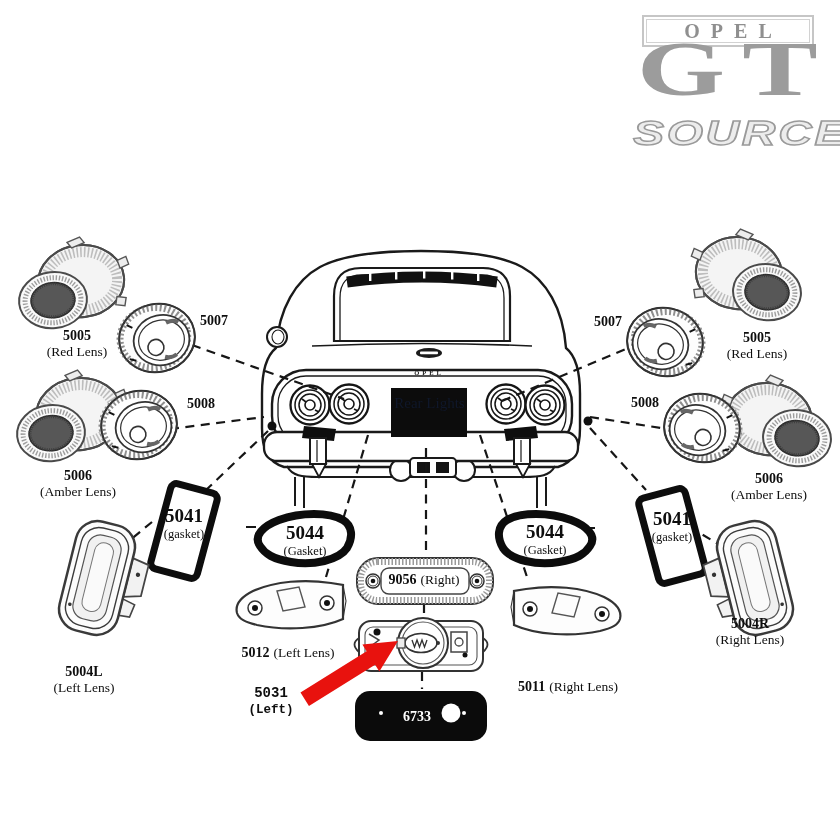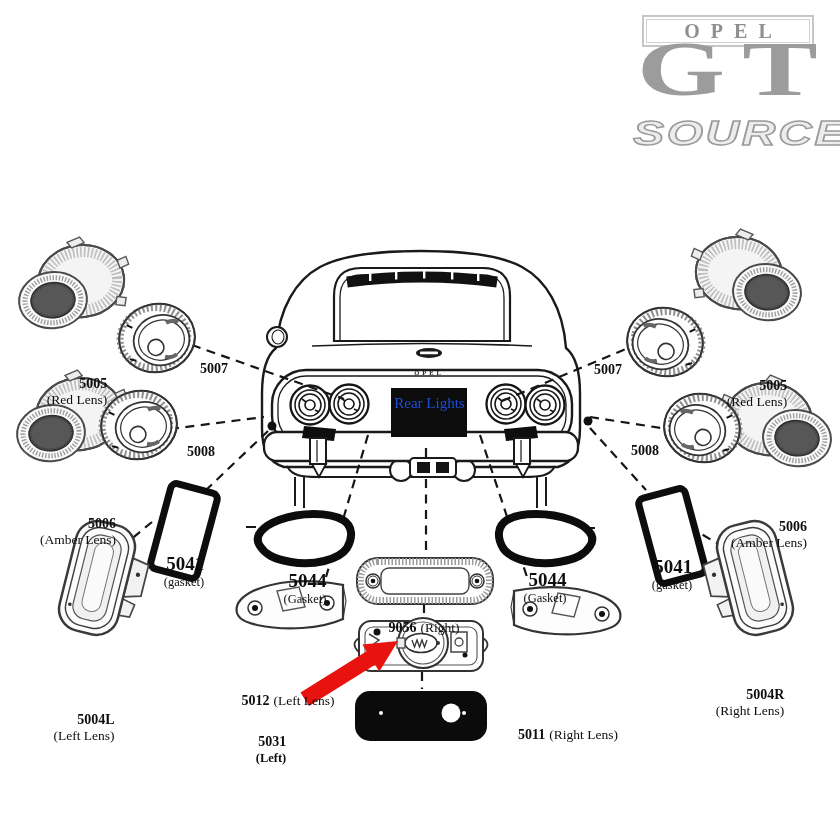--- a/index.html
+++ b/index.html
@@ -14,31 +14,31 @@
   .opel-box::before{content:"";position:absolute;inset:2px;border:1px solid #d2d2d2;}
   .opel-box span{font:bold 20px "Liberation Serif",serif;color:#8f8f8f;
                  letter-spacing:11px;padding-left:11px;}
   .gt{position:absolute;left:637px;top:30px;font:bold 78px/78px "Liberation Serif",serif;
       color:#9c9c9c;letter-spacing:12px;transform:scaleX(1.45);transform-origin:left top;}
   .source{position:absolute;left:633px;top:113px;font:bold italic 35px/40px "Liberation Sans",sans-serif;
       letter-spacing:2px;color:#ececec;-webkit-text-stroke:1.4px #9a9a9a;
       transform:scaleX(1.33);transform-origin:left top;}
 
   
-  .lbl{position:absolute;transform:translateX(-50%);text-align:right;z-index:5;
-       font:13.5px/16px "Liberation Serif",serif;color:#0e0e0e;white-space:nowrap;margin-top:48px;}
+  .lbl{position:absolute;transform:translateX(-50%);text-align:center;z-index:5;
+       font:13.5px/16px "Liberation Serif",serif;color:#0e0e0e;white-space:nowrap;}
   .lbl b{font-size:14px;}
   .two b,.two span{display:block;}
   .inline b{margin-right:4px;}
   .gl{font-size:12.5px;line-height:18px;}
   .gl b{font-size:19px;}
-  .sans{font-family:Liberation Serif, serif;font-size:12.5px;font-weight:700;line-height:17px;}
+  .sans{font-family:Liberation Mono, monospace;font-size:12.5px;font-weight:700;line-height:17px;}
   .wlbl{color:#fff;font:bold 15px "Liberation Serif",serif;}
   .rl-text{position:absolute;left:391px;top:394px;width:77px;text-align:center;z-index:5;
-           color:#1d4ed8;font:15px/19px "Liberation Serif",serif;}
+           color:#0f172a;font:15px/19px "Liberation Serif",serif;}
   .emblem{position:absolute;left:429px;top:369px;transform:translateX(-50%);z-index:5;
           font:bold 6.5px "Liberation Serif",serif;letter-spacing:3px;color:#222;}
 </style>
 </head>
 <body>
 
 <div id="stage">
 
   <svg id="art" width="840" height="840" viewBox="0 0 840 840">
     <defs>
@@ -325,21 +325,21 @@
     <b>5012</b><span>(Left Lens)</span>
   </div>
   <div class="lbl inline" style="left:568px;top:679px">
     <b>5011</b><span>(Right Lens)</span>
   </div>
 
   <div class="lbl two" style="left:84px;top:664px">
     <b>5004L</b>
       <span>(Left Lens)</span>
   </div>
-  <div class="lbl two" style="left:750px;top:639px">
+  <div class="lbl two" style="left:750px;top:616px">
     <b>5004R</b>
       <span>(Right Lens)</span>
   </div>
 
   <div class="lbl two sans" style="left:271px;top:685px">
     <b>5031</b>
       <span>(Left)</span>
   </div>
 
   <div class="lbl wlbl" style="left:417px;top:708px">

